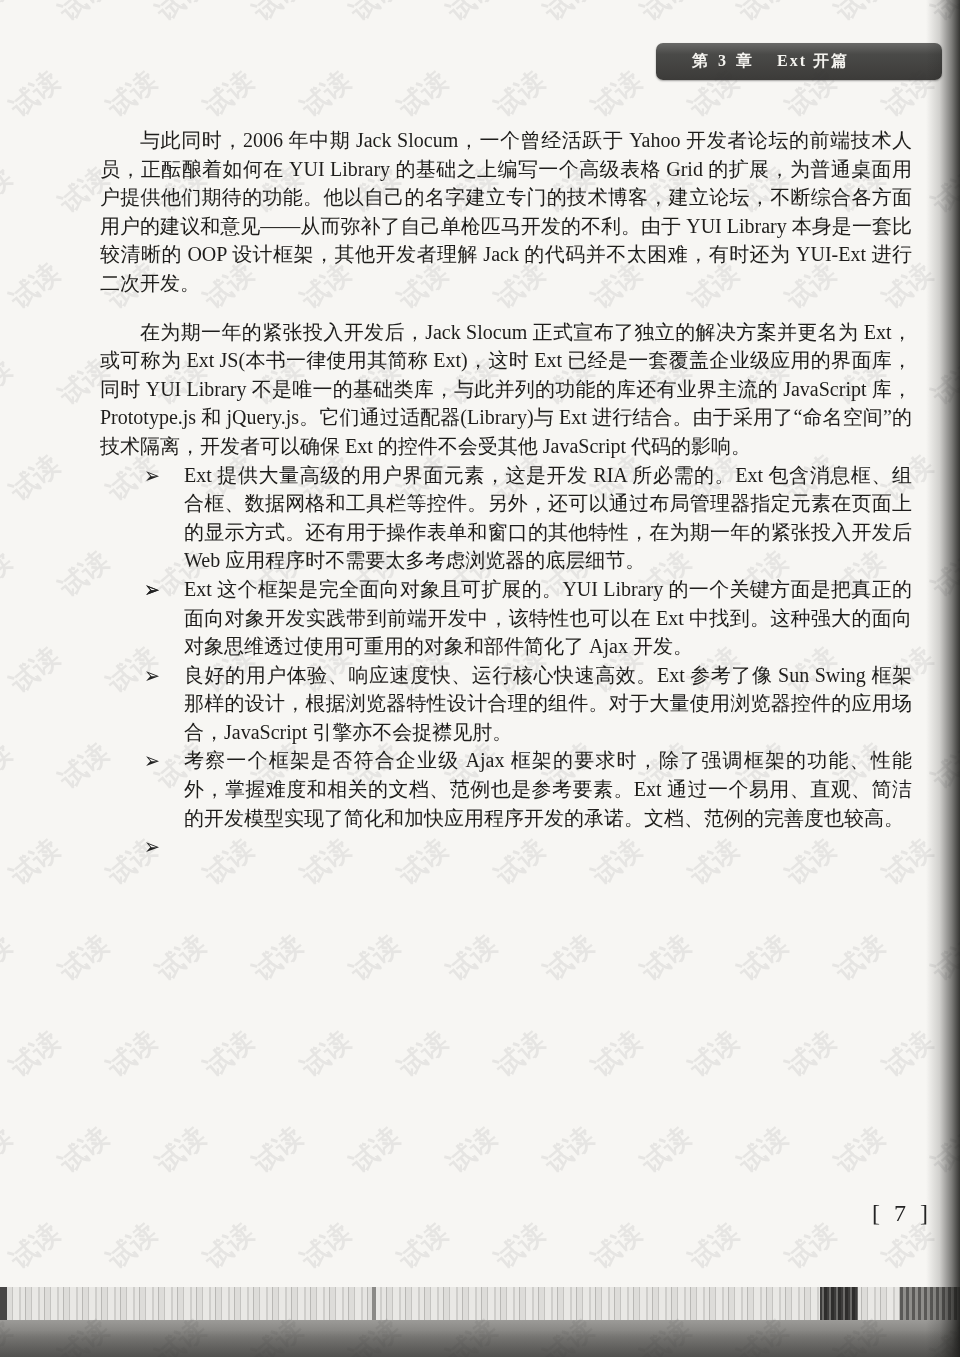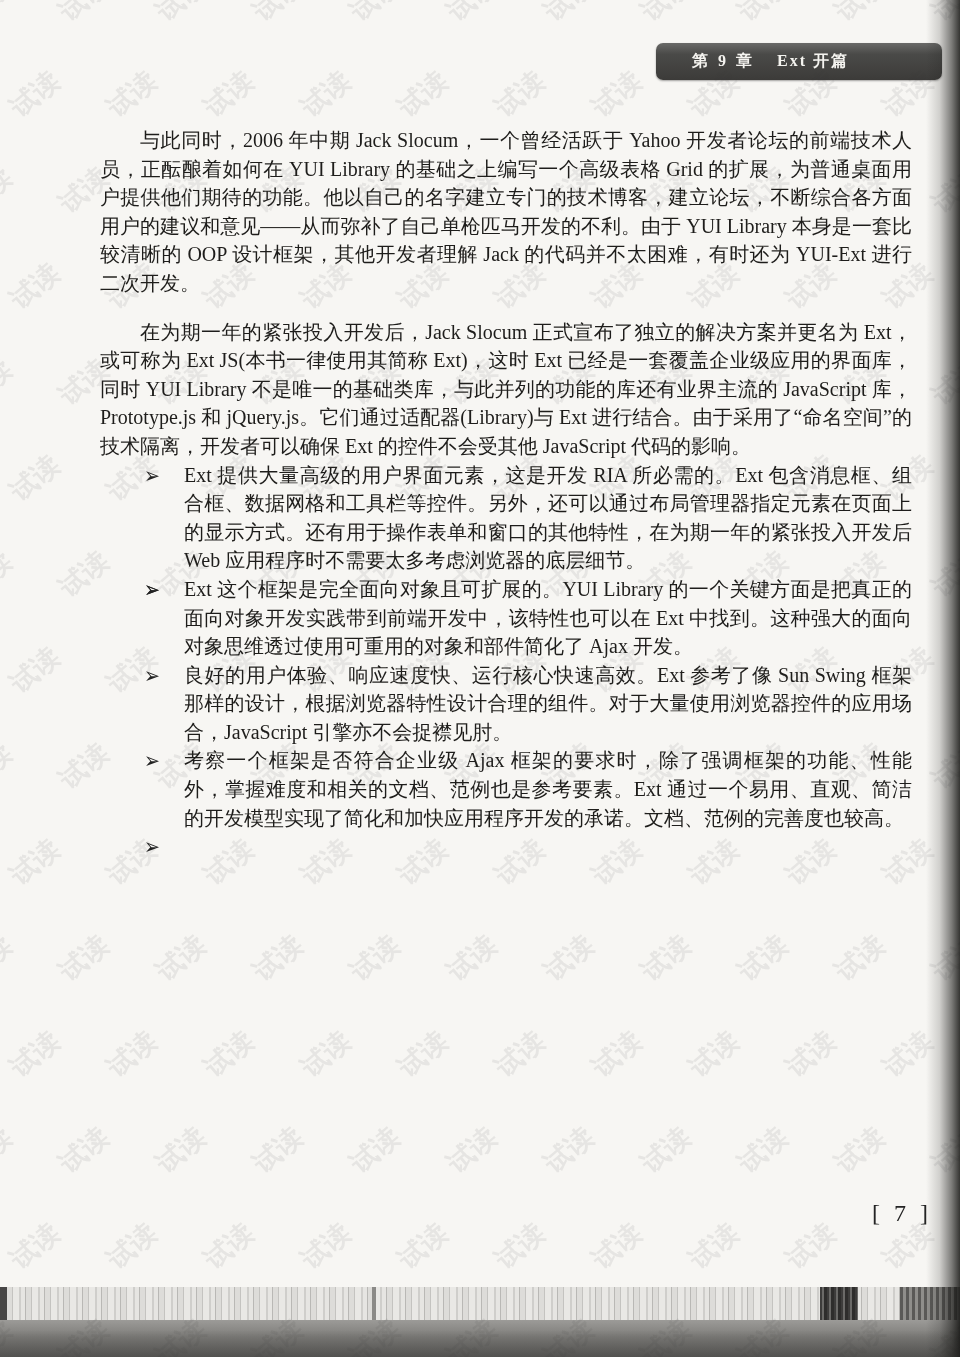--- a/index.html
+++ b/index.html
@@ -270,21 +270,21 @@
     <span class="wm" style="left: 348px; top: 1324px;">试读</span>
     <span class="wm" style="left: 445px; top: 1324px;">试读</span>
     <span class="wm" style="left: 542px; top: 1324px;">试读</span>
     <span class="wm" style="left: 639px; top: 1324px;">试读</span>
     <span class="wm" style="left: 736px; top: 1324px;">试读</span>
     <span class="wm" style="left: 833px; top: 1324px;">试读</span>
     <span class="wm" style="left: 930px; top: 1324px;">试读</span>
   </div>
 
 <div class="chapter-badge">
-  <span class="chap">第 9 章</span>
+  <span class="chap">第 3 章</span>
   <span class="ttl">Ext 开篇</span>
 </div>
 
 <div class="text-column">
   <p class="para">与此同时，2006 年中期 Jack Slocum，一个曾经活跃于 Yahoo 开发者论坛的前端技术人员，正酝酿着如何在 YUI Library 的基础之上编写一个高级表格 Grid 的扩展，为普通桌面用户提供他们期待的功能。他以自己的名字建立专门的技术博客，建立论坛，不断综合各方面用户的建议和意见——从而弥补了自己单枪匹马开发的不利。由于 YUI Library 本身是一套比较清晰的 OOP 设计框架，其他开发者理解 Jack 的代码并不太困难，有时还为 YUI-Ext 进行二次开发。</p>
   <p class="para">在为期一年的紧张投入开发后，Jack Slocum 正式宣布了独立的解决方案并更名为 Ext，或可称为 Ext JS(本书一律使用其简称 Ext)，这时 Ext 已经是一套覆盖企业级应用的界面库，同时 YUI Library 不是唯一的基础类库，与此并列的功能的库还有业界主流的 JavaScript 库，Prototype.js 和 jQuery.js。它们通过适配器(Library)与 Ext 进行结合。由于采用了“命名空间”的技术隔离，开发者可以确保 Ext 的控件不会受其他 JavaScript 代码的影响。</p>
 
   <ul class="feature-list">
     <li>
       <span class="bullet-glyph">➢</span>

